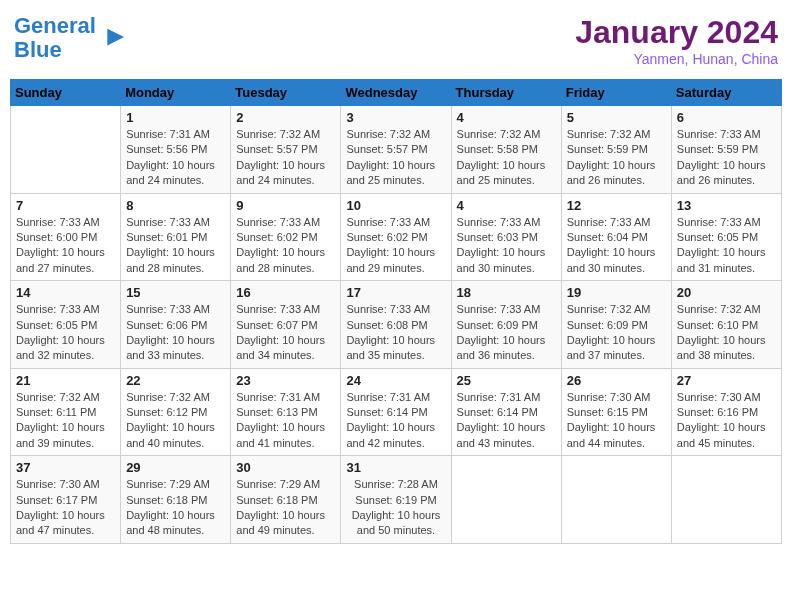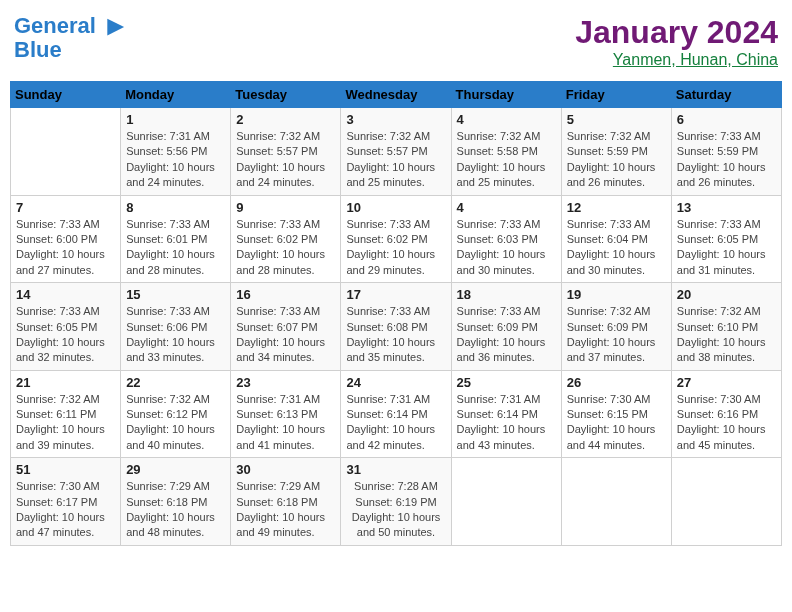--- a/index.html
+++ b/index.html
@@ -37,23 +37,22 @@
     }
     .title-area {
       text-align: right;
     }
     .month-title {
       font-size: 32px;
       font-weight: bold;
       color: #701a75;
     }
     .location {
-      font-size: 16px;
-      color: #15803d;
-      text-decoration: underline;
+      font-size: 14px;
+      color: #8b5cf6;
     }
     table {
       width: 100%;
       border-collapse: collapse;
       table-layout: fixed;
     }
     thead tr th {
       background-color: #2a7dc9;
       color: #000000;
       font-size: 13px;
@@ -89,21 +88,21 @@
     td.empty {
       background: #fff !important;
     }
   </style>
 </head>
 <body>
 
 <div class="header">
   <div class="logo">
     <div>
-      <div style="display:flex;align-items:flex-start;">
+      <div style="display:flex;align-items:center;">
         <div class="logo-text">
           <span>General</span><br><span style="color:#2a7dc9">Blue</span>
         </div>
         <svg class="logo-icon" viewBox="0 0 30 30" xmlns="http://www.w3.org/2000/svg">
           <polygon points="10,5 28,14 10,23" fill="#2a7dc9"></polygon>
         </svg>
       </div>
     </div>
   </div>
   <div class="title-area">
@@ -318,21 +317,21 @@
         <td>
           <span class="day-num">27</span>
           <div class="day-info" style="white-space: pre-line;">Sunrise: 7:30 AM
 Sunset: 6:16 PM
 Daylight: 10 hours
 and 45 minutes.</div>
         </td>
       </tr>
       <tr>
         <td>
-          <span class="day-num">51</span>
+          <span class="day-num">37</span>
           <div class="day-info" style="white-space: pre-line;">Sunrise: 7:30 AM
 Sunset: 6:17 PM
 Daylight: 10 hours
 and 47 minutes.</div>
         </td>
         <td>
           <span class="day-num">29</span>
           <div class="day-info" style="white-space: pre-line;">Sunrise: 7:29 AM
 Sunset: 6:18 PM
 Daylight: 10 hours

